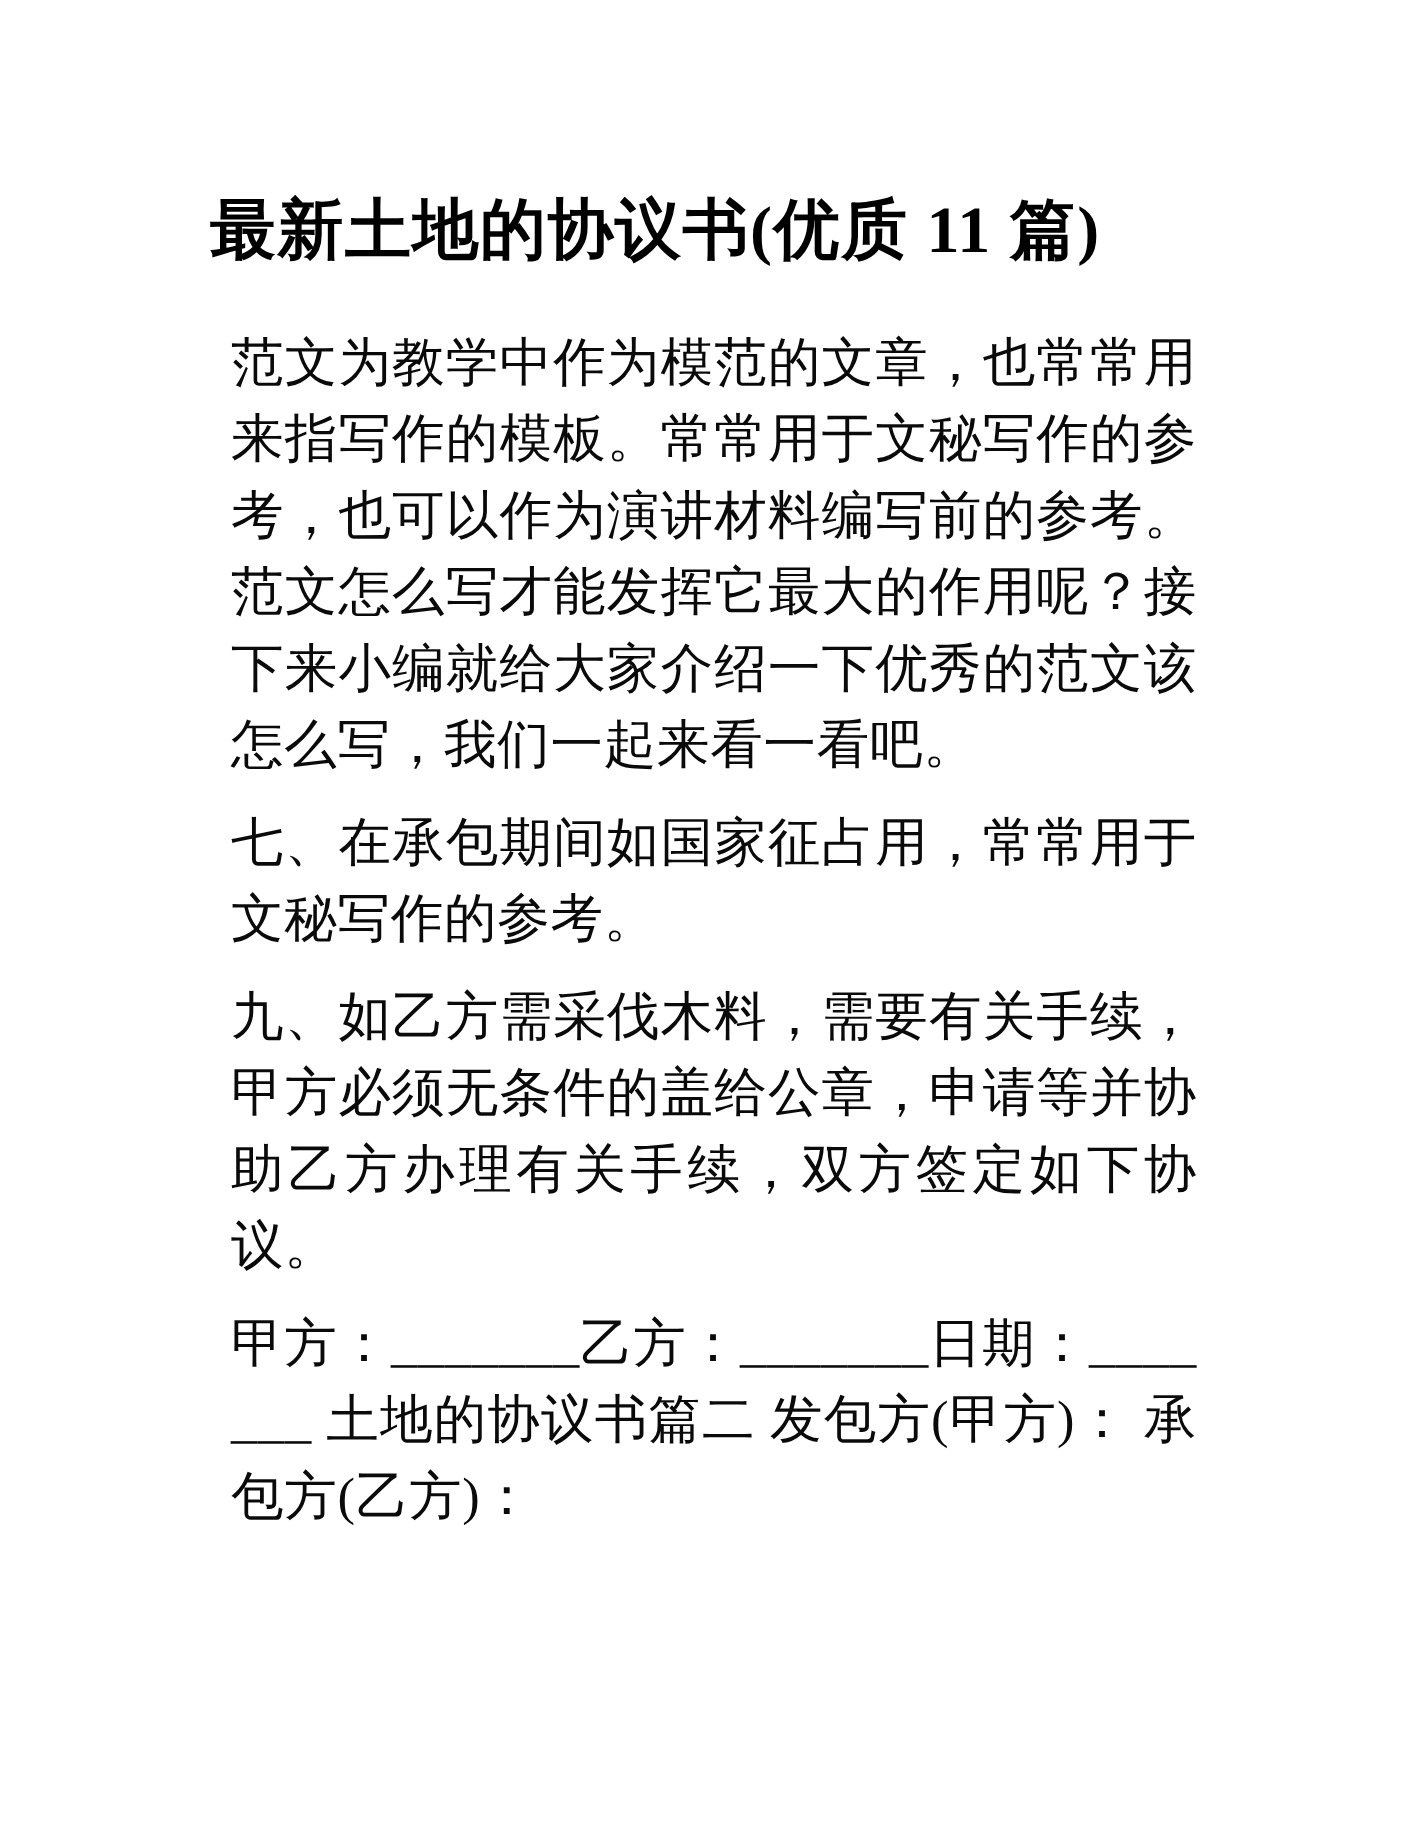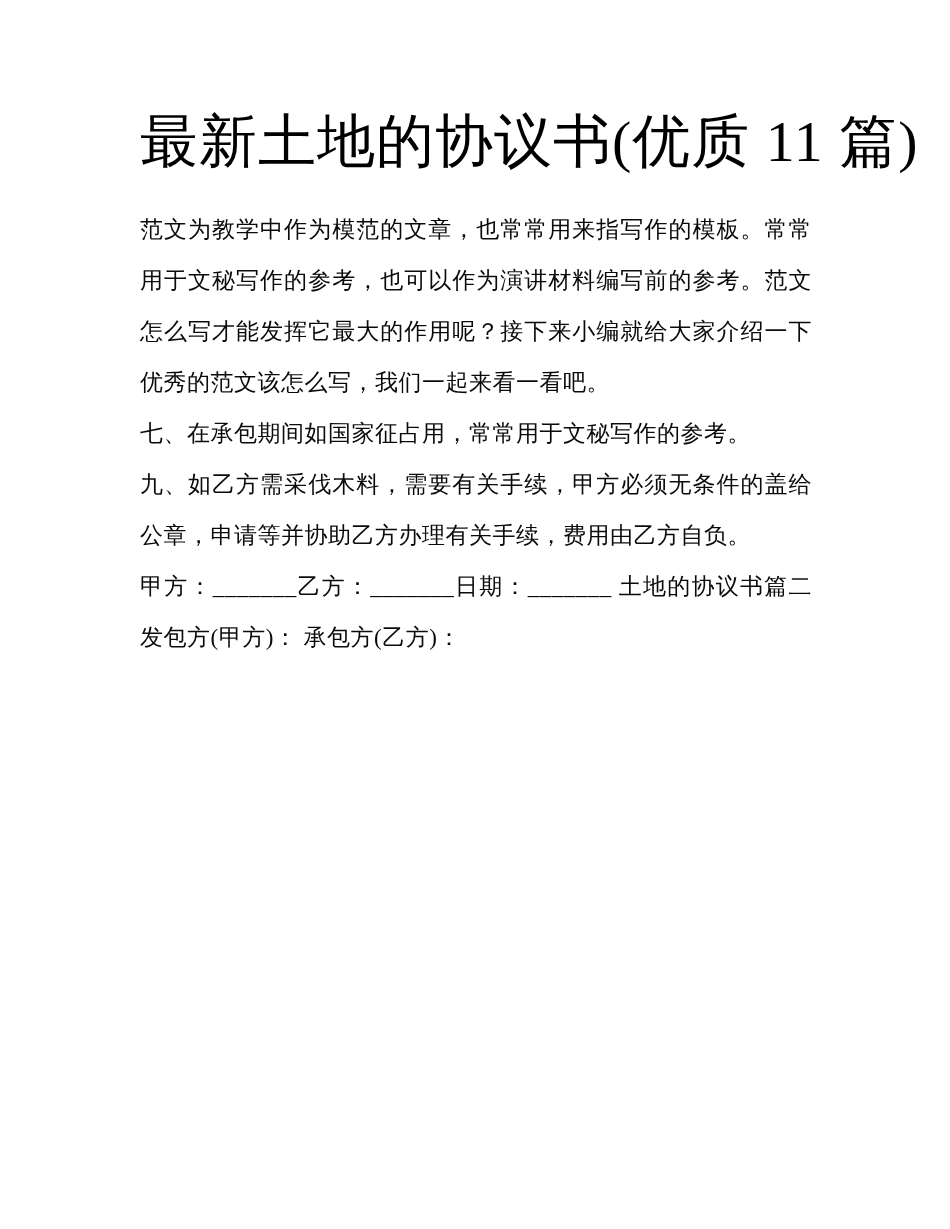--- a/index.html
+++ b/index.html
@@ -14,41 +14,41 @@
     color: #0a0a0a;
   }
   .page {
     box-sizing: border-box;
     width: 950px;
     min-height: 1229px;
     background: #ffffff;
     padding: 112px 138px 40px 140px;
   }
   .doc-title {
-    font-size: 58px;
+    font-size: 44px;
     line-height: 60px;
-    font-weight: normal;
-    margin: 0 0 32px 0;
+    font-weight: bold;
+    margin: 12px 0 32px 0;
     letter-spacing: 1px;
     color: #000000;
     white-space: nowrap;
   }
   .doc-paragraph {
-    font-size: 23px;
+    font-size: 35px;
     line-height: 51px;
-    margin: 0;
+    margin: 14px;
     text-align: justify;
     letter-spacing: 0.5px;
     word-break: break-all;
     color: #0a0a0a;
   }
 </style>
 </head>
 <body>
 
 <div class="page">
   <h1 class="doc-title">最新土地的协议书(优质 11 篇)</h1>
 
   <p class="doc-paragraph">范文为教学中作为模范的文章，也常常用来指写作的模板。常常用于文秘写作的参考，也可以作为演讲材料编写前的参考。范文怎么写才能发挥它最大的作用呢？接下来小编就给大家介绍一下优秀的范文该怎么写，我们一起来看一看吧。</p>
   <p class="doc-paragraph">七、在承包期间如国家征占用，常常用于文秘写作的参考。</p>
-  <p class="doc-paragraph">九、如乙方需采伐木料，需要有关手续，甲方必须无条件的盖给公章，申请等并协助乙方办理有关手续，费用由乙方自负。</p>
+  <p class="doc-paragraph">九、如乙方需采伐木料，需要有关手续，甲方必须无条件的盖给公章，申请等并协助乙方办理有关手续，双方签定如下协议。</p>
   <p class="doc-paragraph">甲方：_______乙方：_______日期：_______ 土地的协议书篇二 发包方(甲方)： 承包方(乙方)：</p>
 </div>
 
 </body></html>

